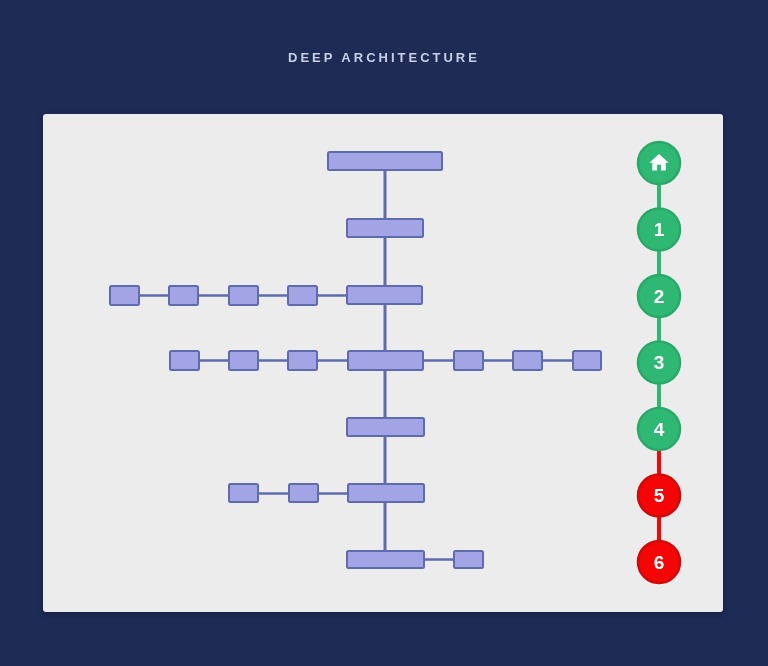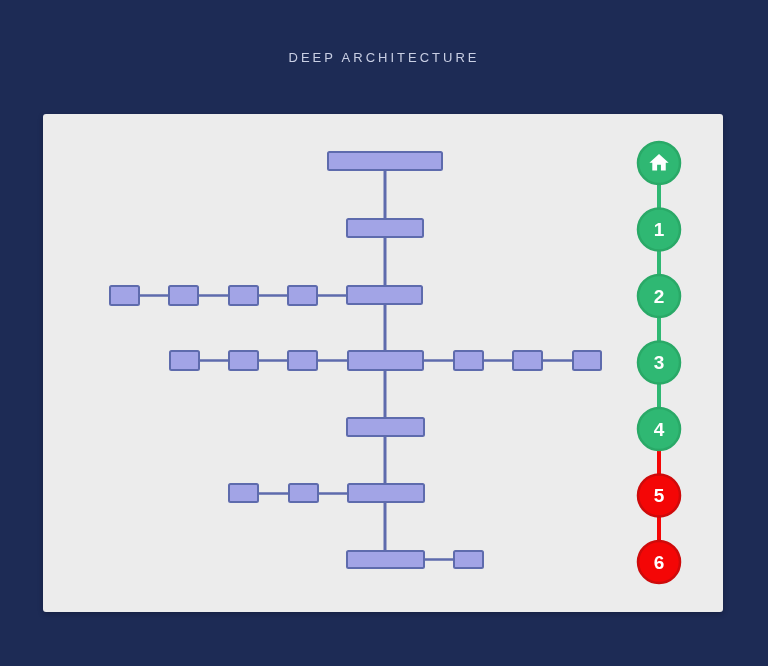--- a/index.html
+++ b/index.html
@@ -17,21 +17,21 @@
     height: 666px;
   }
   .page-title {
     position: absolute;
     top: 50px;
     left: 0;
     width: 100%;
     text-align: center;
     font-size: 13px;
     letter-spacing: 3px;
-    font-weight: 400;
+    font-weight: 700;
     color: #C9CFE4;
   }
   .panel {
     position: absolute;
     left: 43px;
     top: 114px;
     width: 680px;
     height: 498px;
     background: #ECECEC;
     border-radius: 3px;

